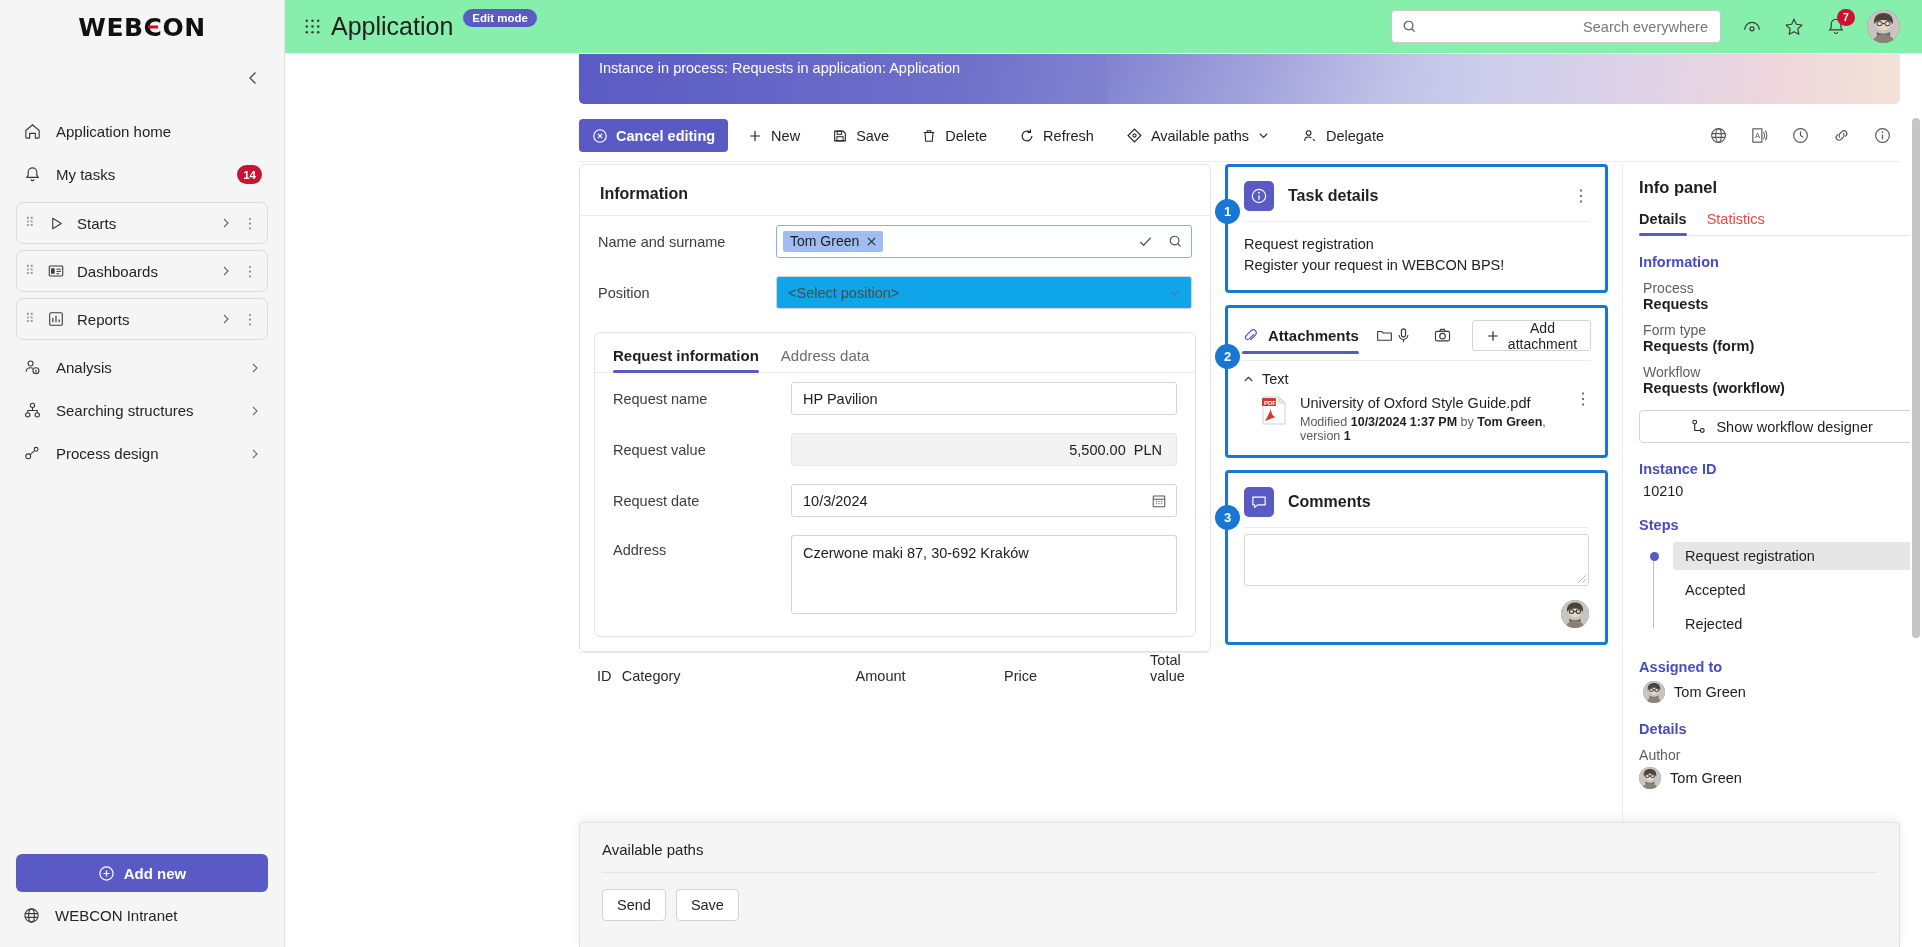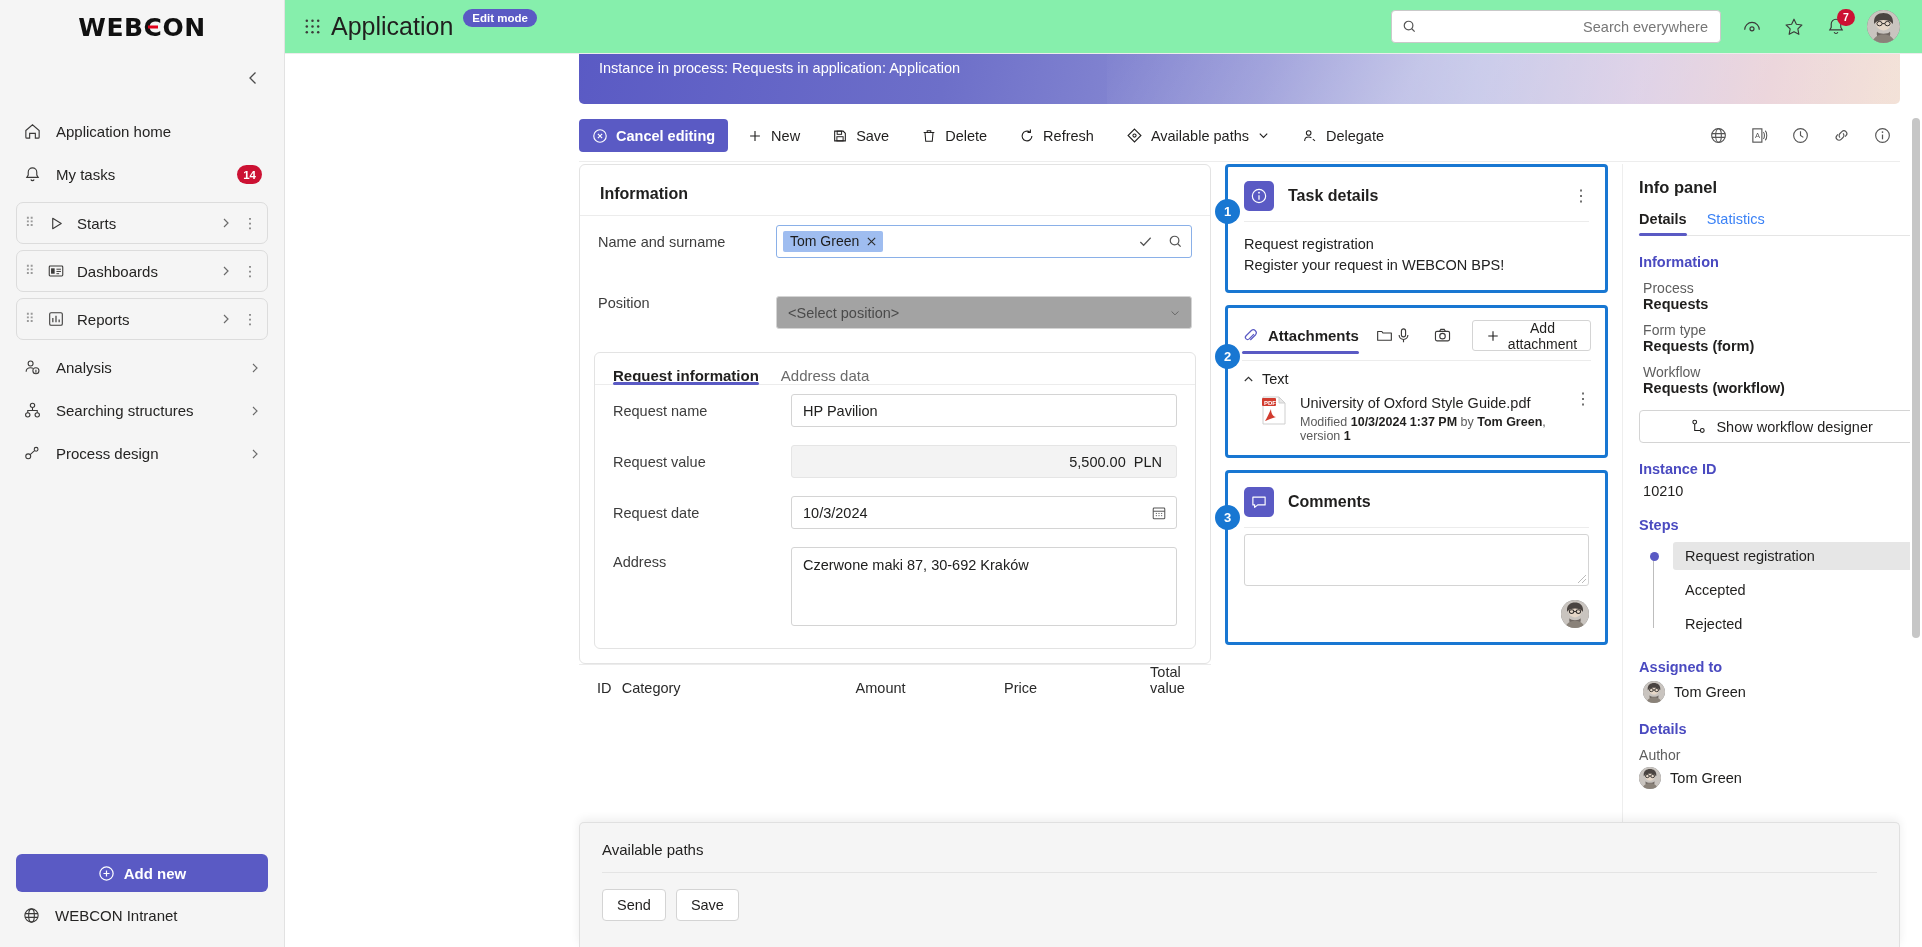--- a/index.html
+++ b/index.html
@@ -160,33 +160,33 @@
     display: flex; align-items: center; padding: 0 70px 0 6px; background: #fff; position: relative;
   }
   .pill {
     background: #9fbdf0; color: #1d1d1d; font-size: 14px; border-radius: 2px;
     padding: 2px 6px 3px 7px; display: flex; align-items: center; gap: 7px;
   }
   .pill .x { font-size: 13px; color: #2b2b2b; cursor: pointer; }
   .field-icons { position: absolute; right: 9px; top: 0; height: 33px; display: flex; align-items: center; gap: 15px; color: #555;}
   .sel {
     width: 100%; height: 33px; border: 1px solid #d4d4d4; border-radius: 3px;
-    font-size: 14.5px; padding: 0 28px 0 11px; color: #4a4a4a; background: #a3a3a3;
-    display: flex; align-items: center; position: relative; margin-top: 20px;
+    font-size: 14.5px; padding: 0 28px 0 11px; color: #4a4a4a; background: #0ea5e9;
+    display: flex; align-items: center; position: relative;
   }
   .sel .chev { position: absolute; right: 10px; color: #666; }
   .ta {
     width: 100%; height: 79px; border: 1px solid #d4d4d4; border-radius: 3px;
     font-size: 14.5px; padding: 8px 11px; color: #20201f; resize: none; outline: none;
     font-family: "Liberation Sans", sans-serif; line-height: 1.35;
   }
   .cal-ico { position: absolute; right: 10px; top: 0; height: 33px; display: flex; align-items: center; color: #555;}
 
   .tabs { display: flex; gap: 22px; padding: 14px 18px 0 18px; border-bottom: 1px solid #ececec; }
-  .tab { font-size: 15px; color: #6b6b6b; cursor: pointer; position: relative; }
+  .tab { font-size: 15px; padding-bottom: 8px; color: #6b6b6b; cursor: pointer; position: relative; }
   .tab.active { color: #201f1e; font-weight: 700; }
   .tab.active::after { content: ""; position: absolute; left: 0; right: 0; bottom: -1px; height: 3px; background: #5a5ac4; border-radius: 2px;}
 
   
   .hl { border: 3px solid #1877d2; border-radius: 4px; position: relative; background: #fff; }
   .hl-badge {
     position: absolute; left: -13px; top: 32px; width: 25px; height: 25px; border-radius: 50%;
     background: #1877d2; color: #fff; font-size: 13px; font-weight: 700;
     display: flex; align-items: center; justify-content: center; z-index: 5;
   }
@@ -223,21 +223,21 @@
   .cm-list { display: flex; justify-content: flex-end; padding: 14px 16px 14px 16px; }
   .cm-item { display: flex; align-items: flex-start; gap: 8px; }
   .cm-bubble { background: #f1f1f1; border-radius: 3px; padding: 7px 11px 9px 13px; text-align: right; }
   .cm-meta { font-size: 12px; color: #333; }
   .cm-meta b { font-size: 14px; margin-left: 6px; }
   .cm-text { font-size: 14.5px; color: #201f1e; margin-top: 4px; text-align: left;}
 
   
   .ip-title { font-size: 16.5px; font-weight: 700; margin-bottom: 14px; }
   .ip-tabs { display: flex; gap: 20px; border-bottom: 1px solid #e5e5e5; }
-  .ip-tab { font-size: 14.5px; color: #3b82f6; padding-bottom: 8px; position: relative; cursor: pointer;}
+  .ip-tab { font-size: 14.5px; color: #ef4444; padding-bottom: 8px; position: relative; cursor: pointer;}
   .ip-tab.active { color: #201f1e; font-weight: 700; }
   .ip-tab.active::after { content:""; position:absolute; left:0; right:0; bottom:-1px; height:3px; background:#5a5ac4; border-radius:2px;}
   .ip-sec { color: #4a4ac0; font-weight: 700; font-size: 14.5px; margin: 18px 0 6px 0; }
   .ip-lbl { font-size: 14px; color: #5e5e5e; margin-top: 10px; padding-left: 4px;}
   .ip-val { font-size: 14.5px; font-weight: 700; color: #201f1e; padding-left: 4px;}
   .ip-val.plain { font-weight: 400; }
   .ip-btn {
     width: 100%; height: 33px; border: 1px solid #d4d4d4; border-radius: 4px; background: #fff;
     display: flex; align-items: center; justify-content: center; gap: 9px; font-size: 14.5px;
     margin-top: 14px; cursor: pointer; font-family: "Liberation Sans", sans-serif; color: #201f1e;

